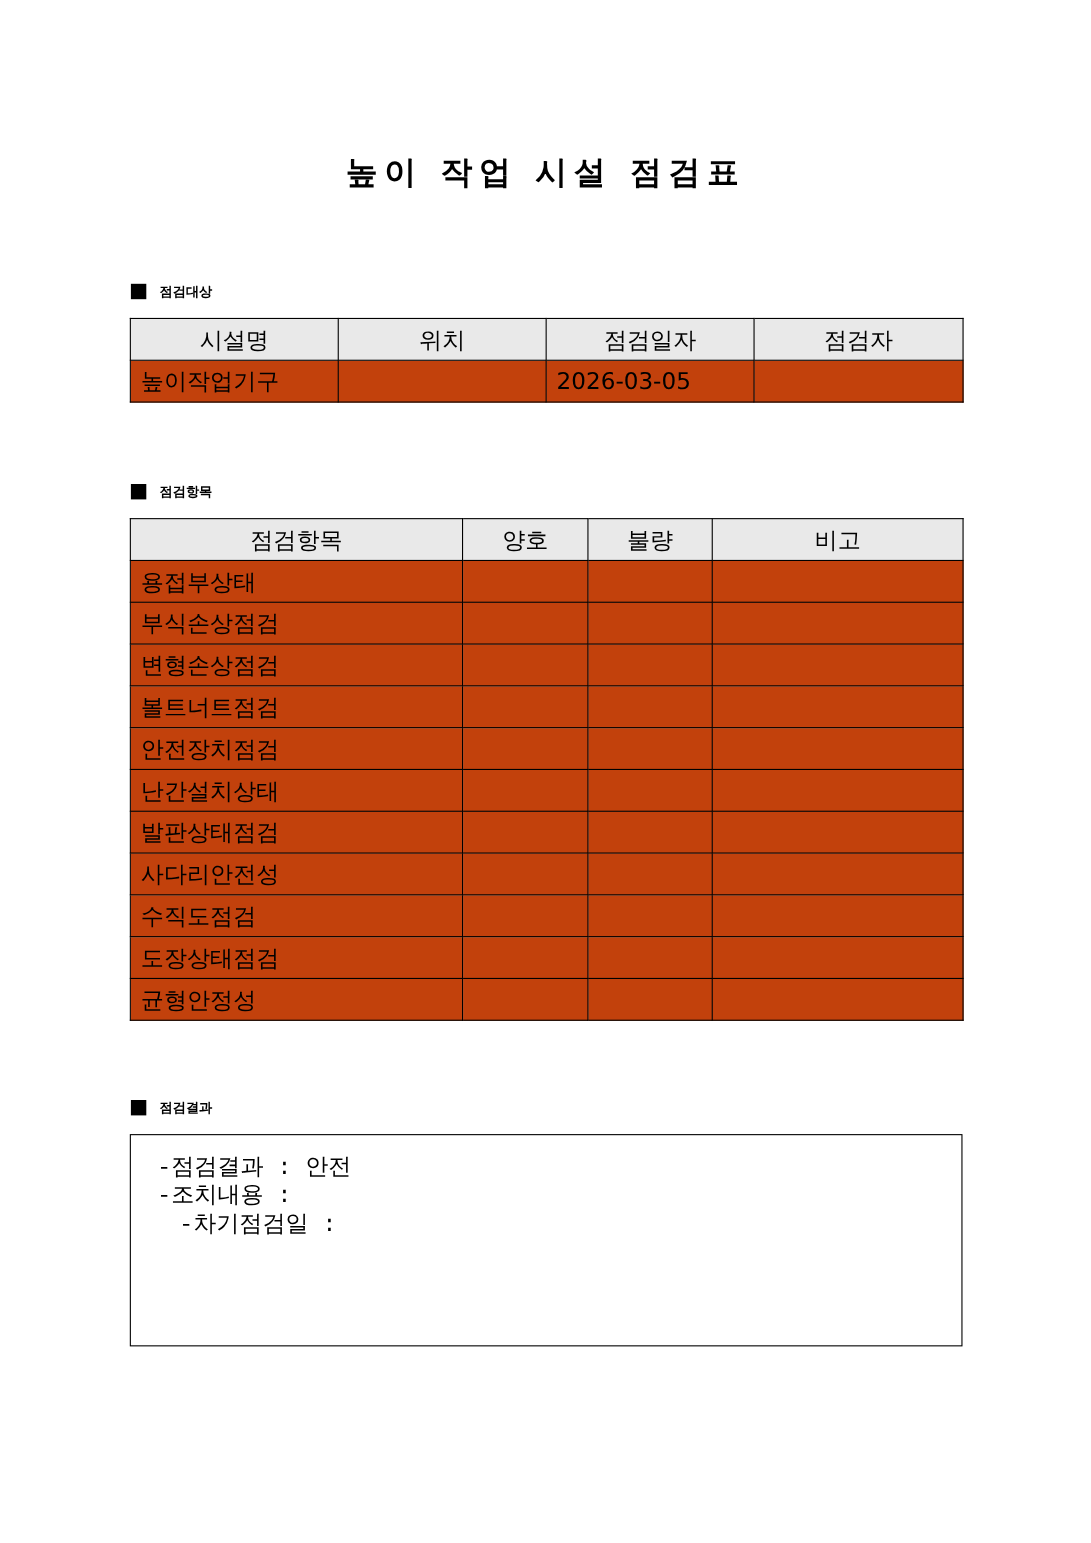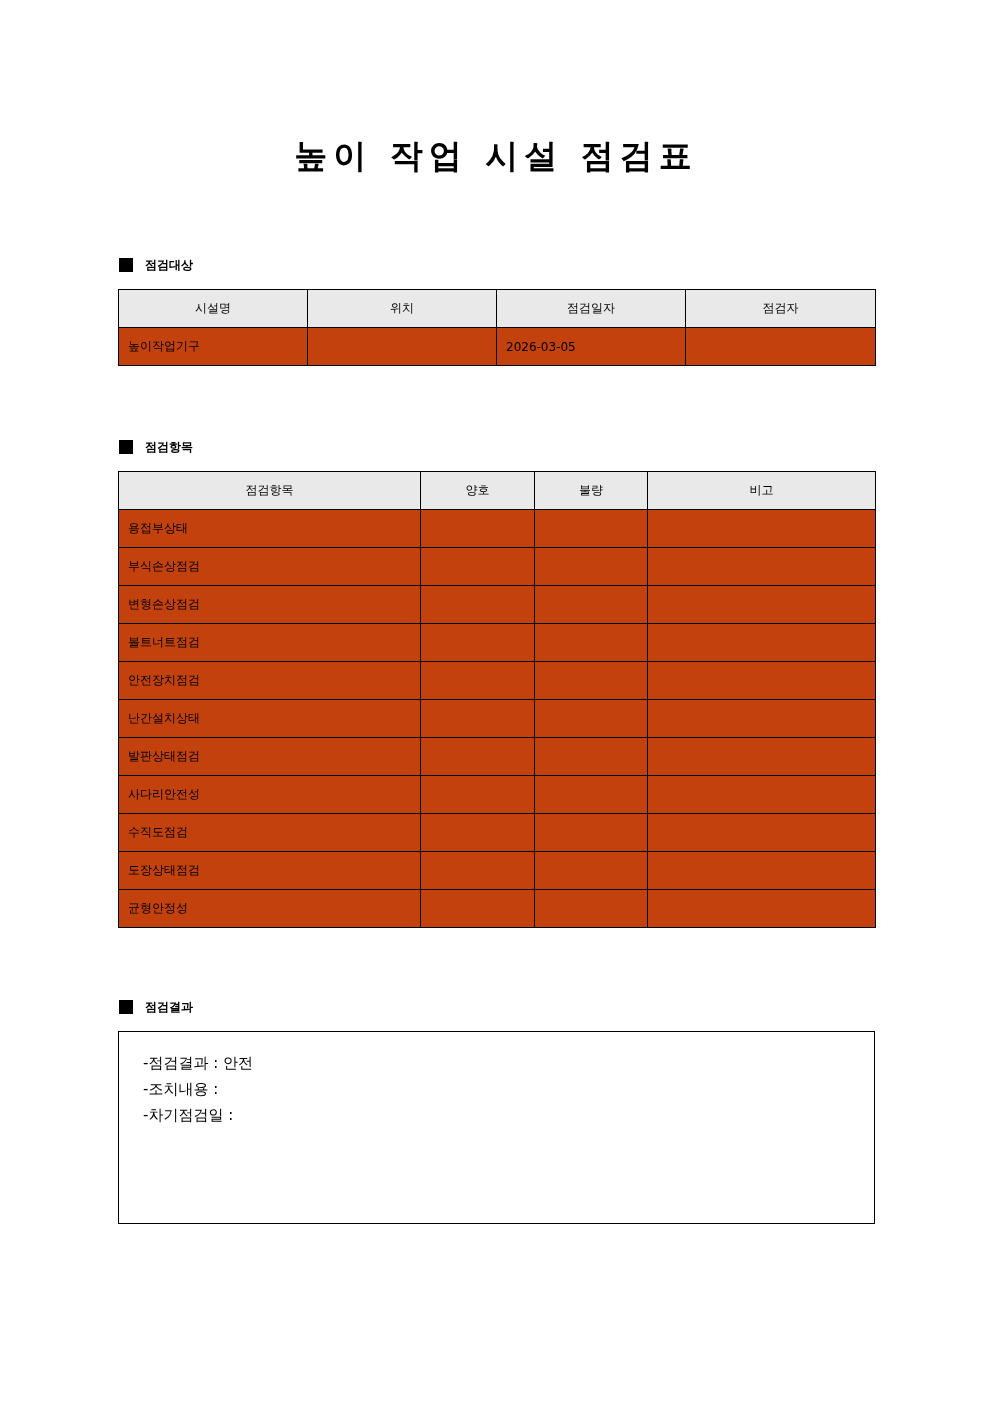--- a/index.html
+++ b/index.html
@@ -1,25 +1,25 @@
 <!DOCTYPE html>
 <html><head>
   <meta charset="utf-8">
   <style>
     html, body { margin:0; padding:0; background:#ffffff; }
     body { width:992px; height:1403px; position:relative; font-family:"DejaVu Sans", "Liberation Sans", sans-serif; color:#000; }
-    .title { position:absolute; left:0; top:134px; width:992px; text-align:center; font-size:33px; font-weight:bold; letter-spacing:6px; line-height:44px; }
+    .title { position:absolute; left:0; top:134px; width:992px; text-align:center; font-size:29px; font-weight:bold; letter-spacing:6px; line-height:44px; }
     .section-heading { position:absolute; left:119px; font-size:12px; font-weight:bold; line-height:24px; display:flex; align-items:center; }
     .section-heading .sq { display:inline-block; width:14px; height:14px; background:#000; margin-right:12px; }
     table.grid { position:absolute; left:118px; border-collapse:collapse; table-layout:fixed; }
-    table.grid th, table.grid td { border:1.5px solid #000; height:36px; padding:0; font-size:12px; font-weight:normal; box-sizing:border-box; }
+    table.grid th, table.grid td { border:1.5px solid #000; height:36px; padding:0; font-size:21px; font-weight:normal; box-sizing:border-box; }
     table.grid th { background:#e9e9e9; text-align:center; }
     table.grid td { text-align:left; padding-left:9px; background:#c2410c; }
     .result-box { position:absolute; left:118px; top:1031px; width:757px; height:193px; border:1.5px solid #000; box-sizing:border-box; }
-    .result-line { position:absolute; left:24px; font-size:15px; line-height:22px; }
+    .result-line { position:absolute; left:24px; font-size:21px; line-height:22px;font-family:Liberation Mono, monospace; }
   </style>
 </head>
 <body>
 
 <div>
 
   <div class="title">높이 작업 시설 점검표</div>
 
   <div class="section-heading" style="top:253px;">
     <span class="sq"></span>
@@ -138,16 +138,16 @@
     </table>
 
   <div class="section-heading" style="top:995px;">
     <span class="sq"></span>
     <span>점검결과</span>
   </div>
 
   <div class="result-box">
     <div class="result-line" style="top:20px;">-점검결과 : 안전</div>
     <div class="result-line" style="top:46px;">-조치내용 :</div>
-    <div class="result-line" style="top:72px;">-차기점검일 :</div>
+    <div class="result-line" style="top:72px;margin-left:20px;">-차기점검일 :</div>
   </div>
 
 </div>
 
 </body></html>

